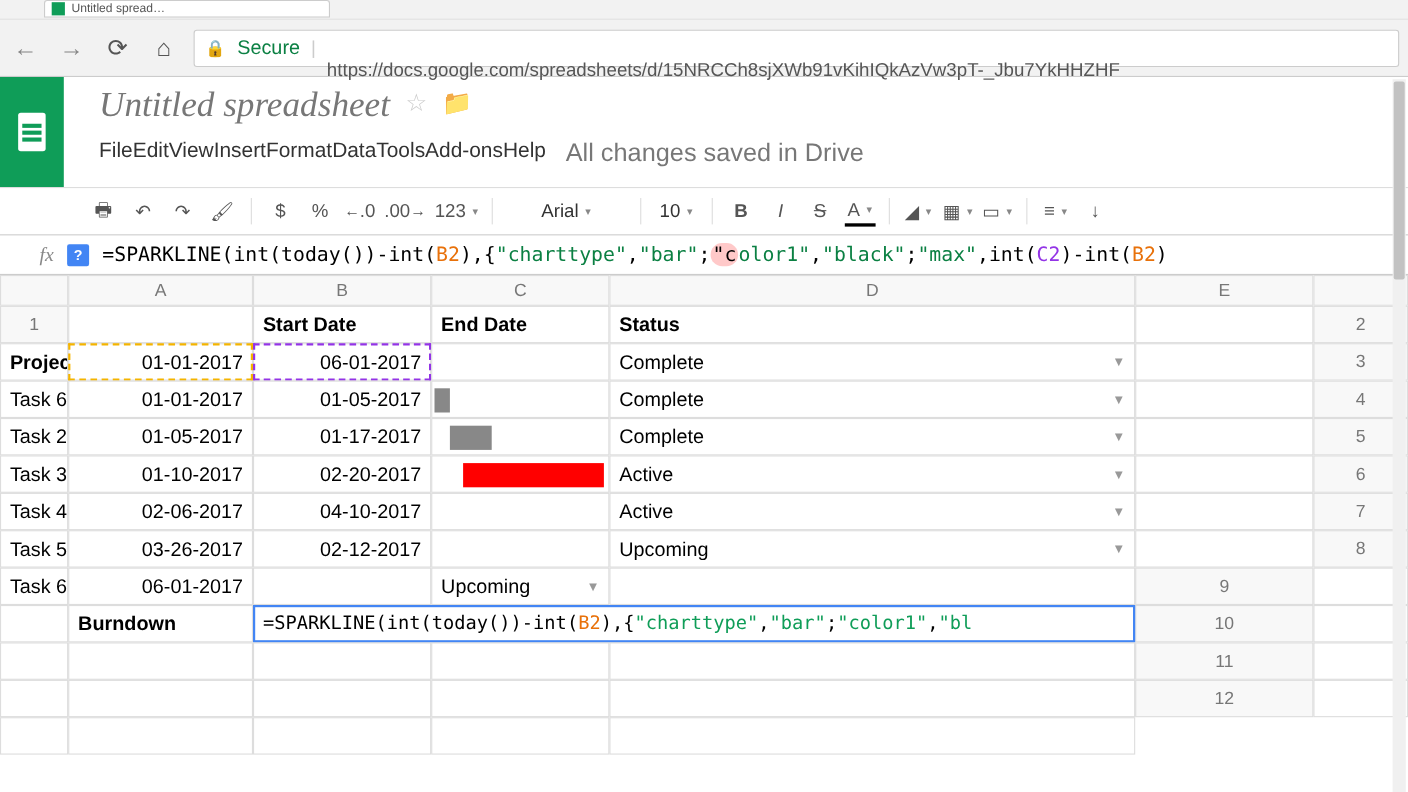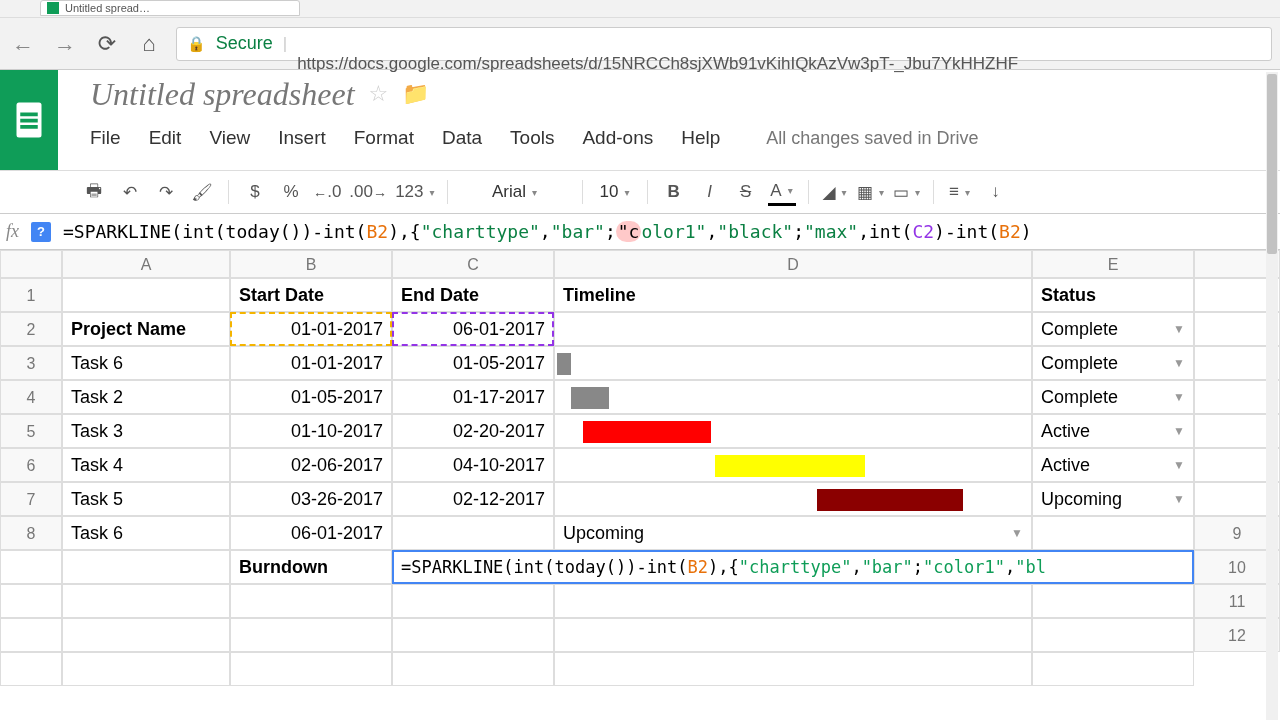--- a/index.html
+++ b/index.html
@@ -20,34 +20,34 @@
 
   
   .sheets-area { display: flex; }
   .logo-col { width: 58px; background: #0f9d58; height: 100px; display: flex; align-items: center; justify-content: center; }
   .logo-col svg { width: 32px; height: 40px; }
   .header-col { flex: 1; }
   .title-row { height: 48px; display: flex; align-items: center; padding-left: 32px; gap: 14px; }
   .doc-title { font-size: 32px; color: #777; font-style: italic; font-family: "Times New Roman", serif; }
   .star-icon { color: #ccc; font-size: 22px; cursor: pointer; }
   .folder-icon { color: #888; font-size: 22px; cursor: pointer; }
-  .menu-row { height: 40px; display: flex; align-items: center; padding-left: 32px; gap: 28px; font-size: 19px; color: #333; }
+  .menu-row { height: 40px; display: flex; align-items: center; padding-left: 32px; font-size: 19px; color: #333; }
   .menu-item { cursor: pointer; }
-  .save-status { color: #777; margin-left: 18px; font-size: 18px; }
+  .save-status { color: #777; margin-left: 18px; font-size: 23px; }
 
   
   .toolbar { height: 44px; border-top: 1px solid #ddd; border-bottom: 1px solid #ccc; display: flex; align-items: center; padding-left: 80px; gap: 8px; }
   .tb-btn { min-width: 28px; height: 28px; display: flex; align-items: center; justify-content: center; font-size: 17px; color: #555; cursor: pointer; }
   .tb-sep { width: 1px; height: 24px; background: #ddd; margin: 0 4px; }
   .tb-font { width: 110px; font-size: 17px; color: #333; }
   .tb-size { width: 40px; font-size: 17px; color: #333; }
   .tb-drop::after { content: "▾"; font-size: 10px; color: #888; margin-left: 6px; }
 
   
-  .formula-bar { height: 36px; display: flex; align-items: center; border-bottom: 1px solid #ccc; padding-left: 6px; gap: 12px; font-size: 18px; }
+  .formula-bar { height: 36px; display: flex; align-items: center; border-bottom: 1px solid #ccc; padding-left: 36px; gap: 12px; font-size: 18px; }
   .fx-label { font-style: italic; color: #888; font-family: "Times New Roman", serif; }
   .help-badge { width: 20px; height: 20px; background: #4285f4; color: #fff; font-size: 13px; font-weight: bold; display: flex; align-items: center; justify-content: center; border-radius: 2px; }
   .formula-text { font-family: "Consolas", monospace; white-space: nowrap; }
   .fn-green { color: #0b8043; }
   .ref-orange { color: #e8710a; }
   .ref-purple { color: #9334e6; }
   .cursor-spot { background: rgba(255,100,100,0.35); border-radius: 12px; padding: 0 2px; position: relative; }
 
   
   .grid { display: grid; grid-template-columns: 62px 168px 162px 162px 478px 162px 86px; font-size: 18px; }
@@ -180,21 +180,20 @@
   <div class="col-head">B</div>
   <div class="col-head">C</div>
   <div class="col-head">D</div>
   <div class="col-head">E</div>
   <div class="col-head"></div>
 
   <div class="row-head">1</div>
   <div class="cell"></div>
   <div class="cell bold">Start Date</div>
   <div class="cell bold">End Date</div>
-  <div class="cell bold">Timeline</div>
   <div class="cell bold">Status</div>
   <div class="cell"></div>
 
   <div class="row-head">2</div>
   <div class="cell bold">Project Name</div>
   <div class="cell right dash-orange">01-01-2017</div>
   <div class="cell right dash-purple">06-01-2017</div>
   <div class="cell"></div>
   <div class="cell">
       <span>Complete</span>

